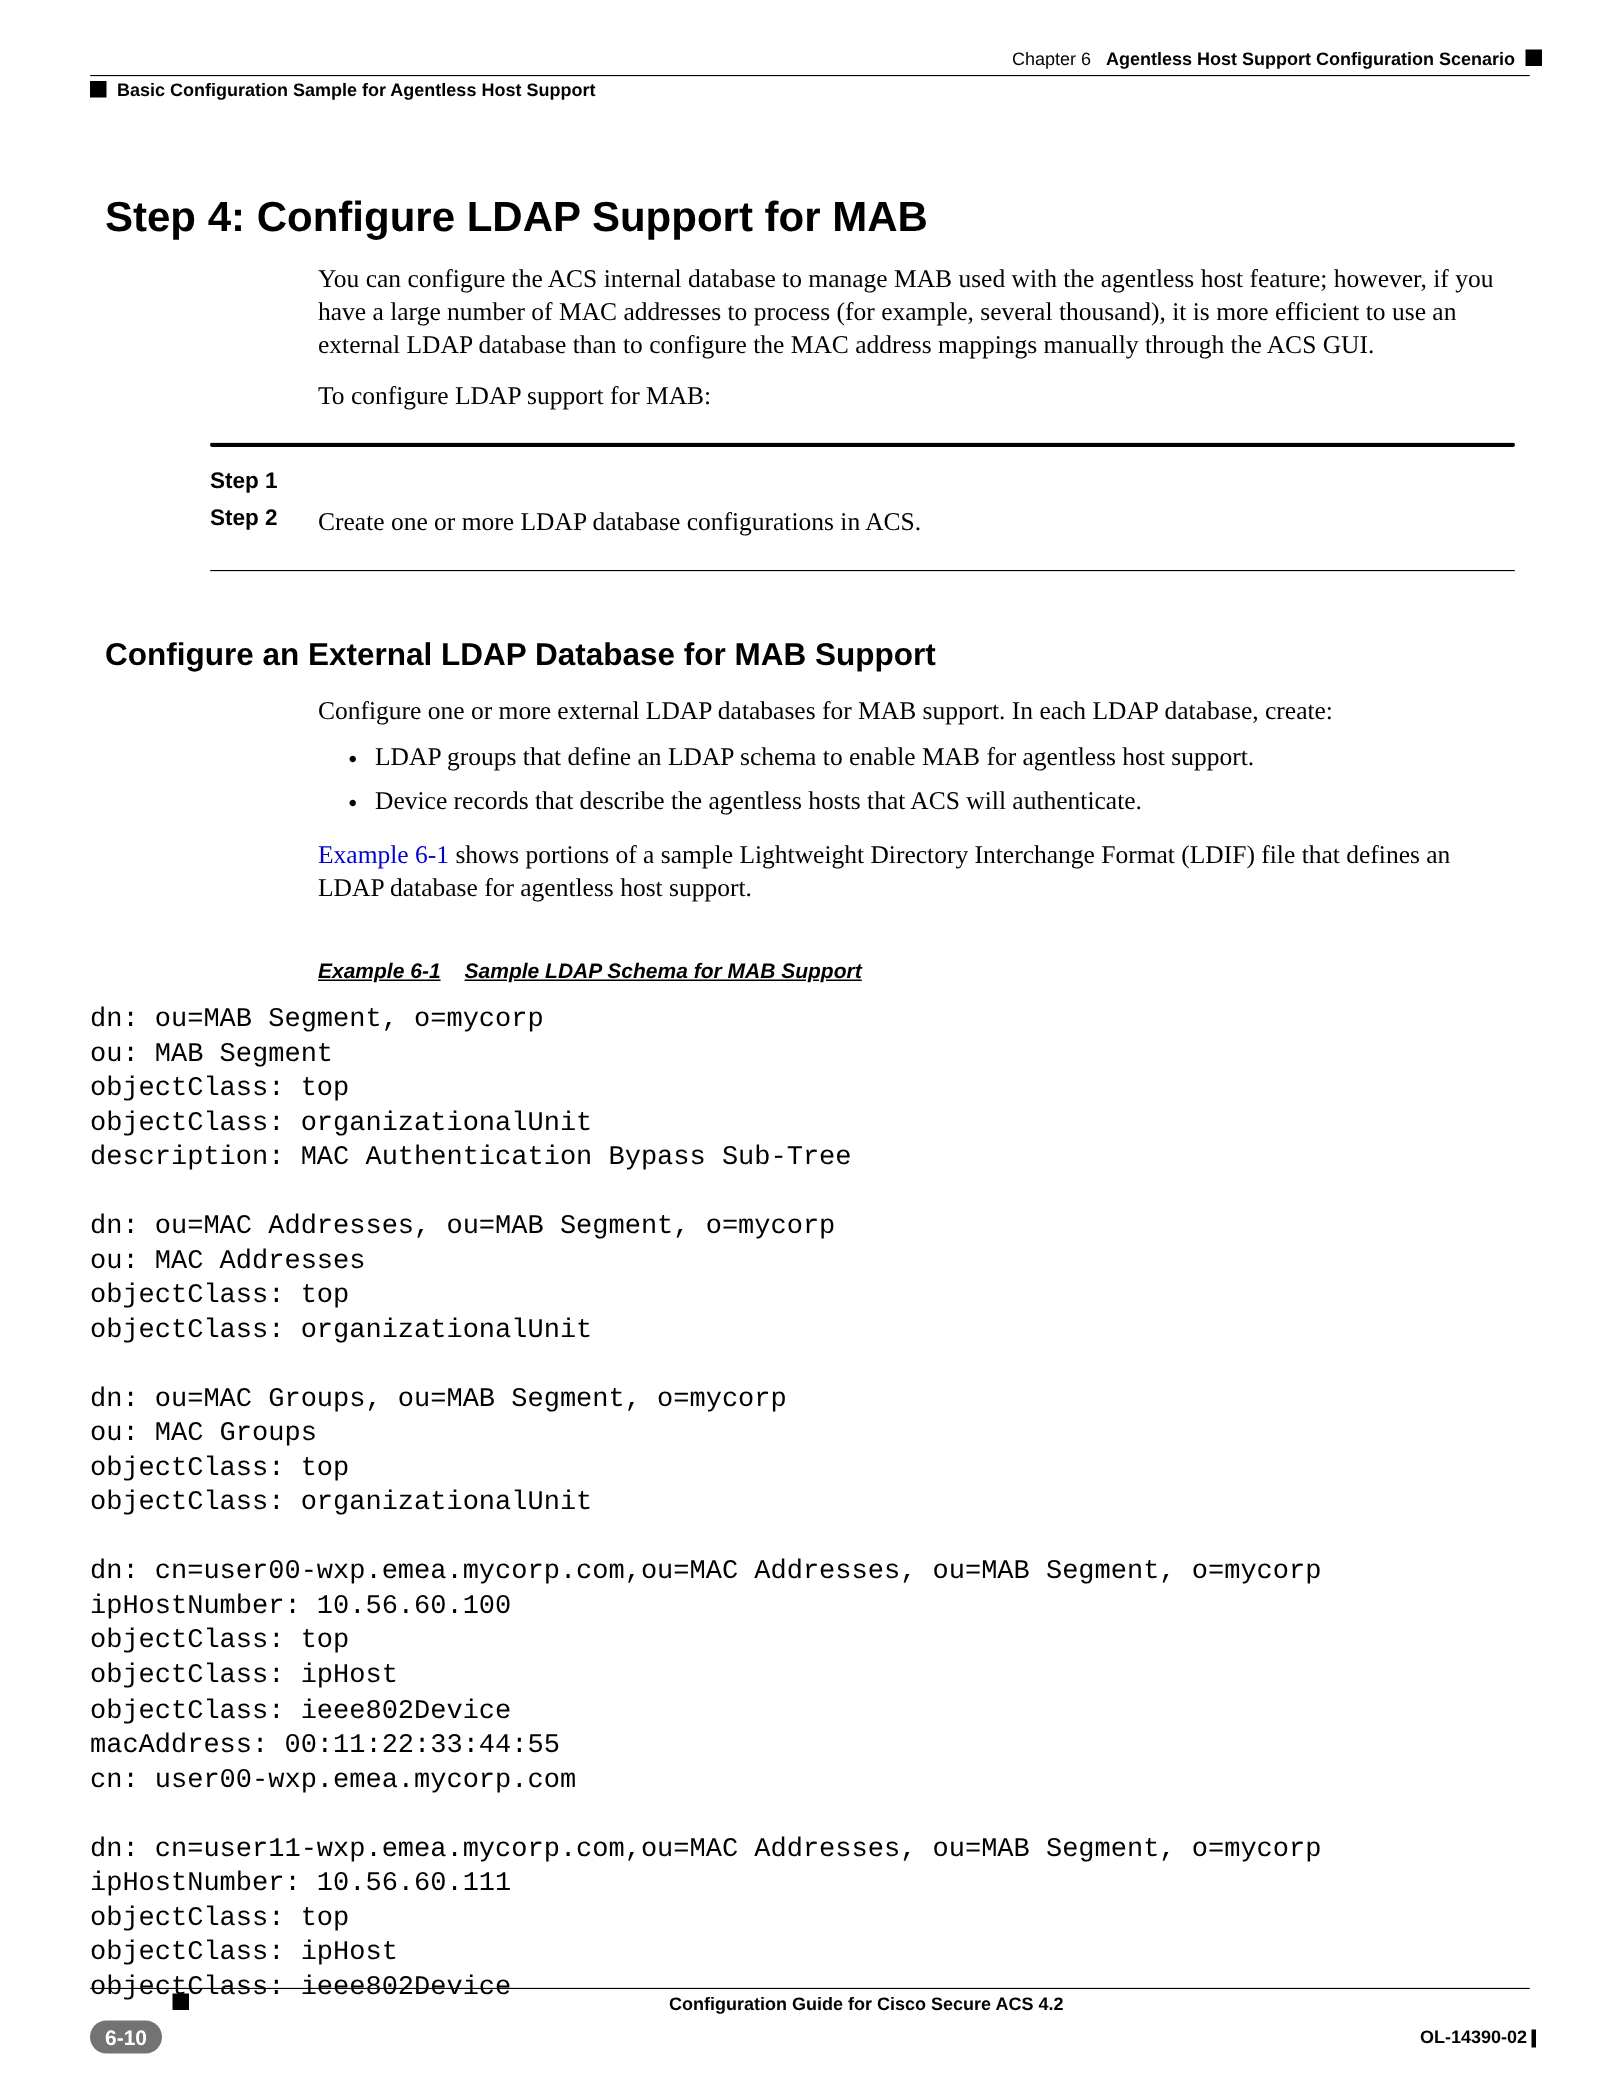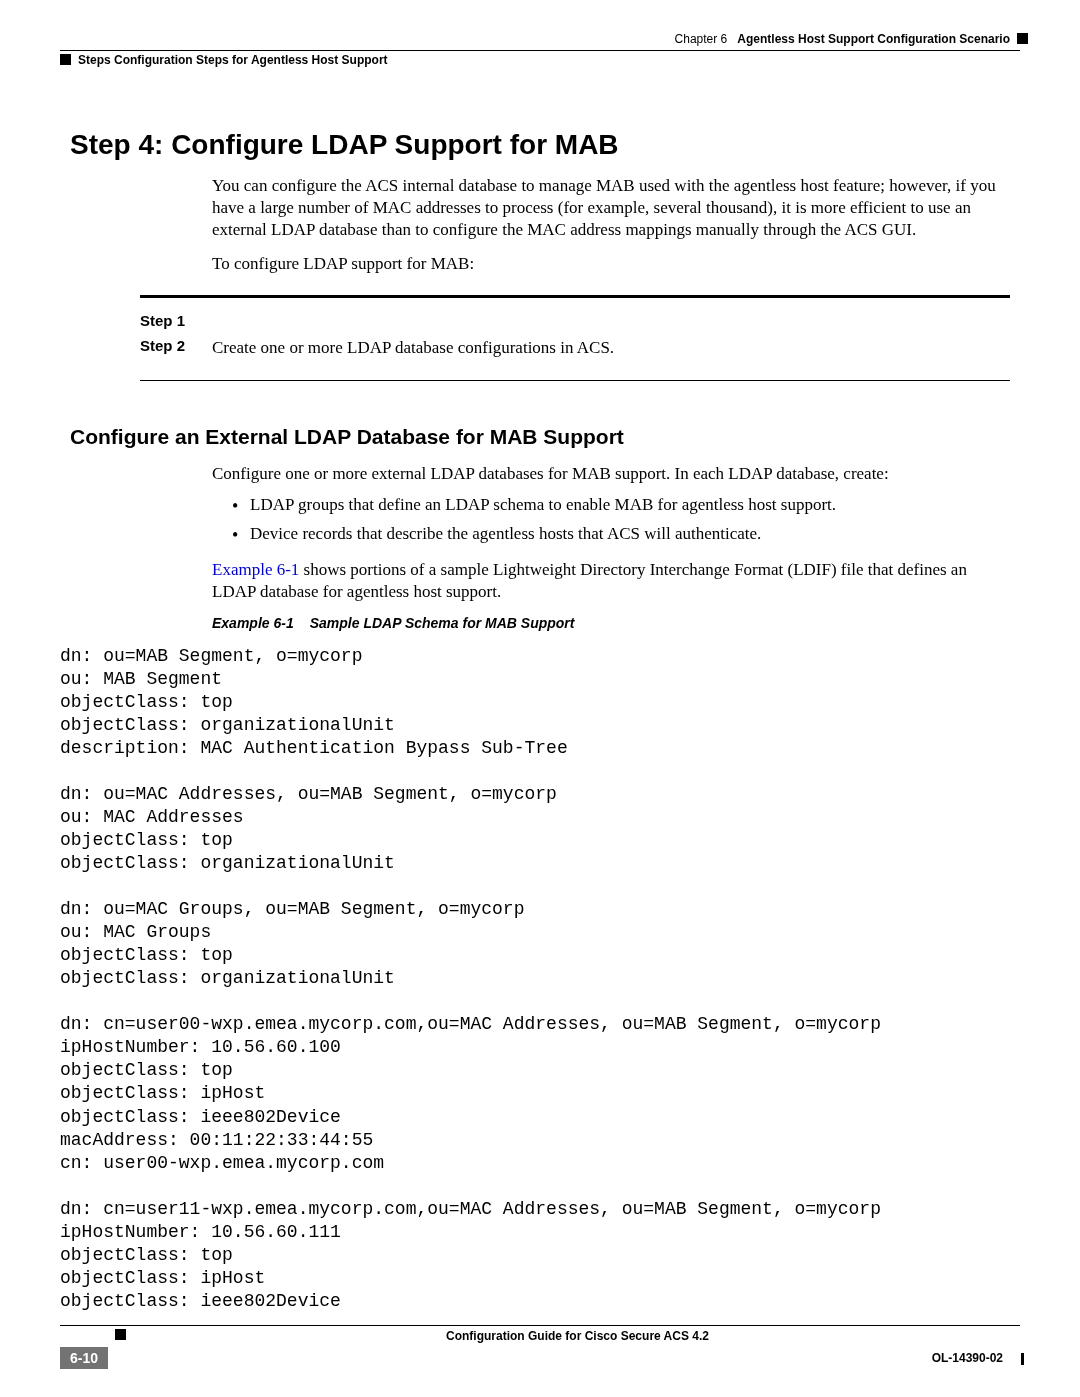--- a/index.html
+++ b/index.html
@@ -1,15 +1,15 @@
 <!DOCTYPE html>
 <html><head>
   <meta charset="utf-8">
   <style>
-    * { margin: 0; padding: 0; box-sizing: border-box; }
+    * { margin: 0; padding: 0; box-sizing: border-box; border-radius: 28px; }
     body {
       background: #fff;
       font-family: 'Times New Roman', Times, serif;
       width: 1080px;
       height: 1397px;
       position: relative;
       color: #000;
     }
     .page {
       padding: 32px 60px 32px 60px;
@@ -135,21 +135,22 @@
       left: 0;
       top: 0;
       font-size: 18px;
     }
     .example-title {
       font-family: Arial, Helvetica, sans-serif;
       font-weight: bold;
       font-style: italic;
       font-size: 14px;
       margin-left: 152px;
-      margin-top: 12px;
+      margin-top: 36px;
+      text-decoration: underline;
     }
     .ex-gap { display: inline-block; width: 16px; }
     .code {
       font-family: 'Courier New', Courier, monospace;
       font-size: 18px;
       white-space: pre;
       margin-top: 14px;
       line-height: 1.28;
     }
     .footer {
@@ -192,21 +193,21 @@
       font-family: Arial, Helvetica, sans-serif;
       font-weight: bold;
       font-size: 14px;
       padding: 3px 10px;
       display: inline-block;
     }
     .doc-id {
       font-family: Arial, Helvetica, sans-serif;
       font-weight: bold;
       font-size: 12px;
-      padding-right: 17px;
+      padding-right: 2px;
       position: relative;
     }
     .doc-id::after {
       content: "";
       position: absolute;
       right: -4px;
       top: 2px;
       width: 3px;
       height: 12px;
       background: #000;
@@ -215,21 +216,21 @@
 </head>
 <body>
 
 <div class="page">
 
   <div class="header-right">
     <span class="chap-label">Chapter 6</span>&nbsp;&nbsp;&nbsp;<span>Agentless Host Support Configuration Scenario</span>
   </div>
   <hr class="header-rule">
   <div class="header-left">
-    <span>Steps Configuration Steps for Agentless Host Support</span>
+    <span>Basic Configuration Sample for Agentless Host Support</span>
   </div>
 
   <h1 class="h1">Step 4: Configure LDAP Support for MAB</h1>
 
   <p class="body-text">You can configure the ACS internal database to manage MAB used with the agentless host feature; however, if you have a large number of MAC addresses to process (for example, several thousand), it is more efficient to use an external LDAP database than to configure the MAC address mappings manually through the ACS GUI.</p>
   <p class="body-text2">To configure LDAP support for MAB:</p>
 
   <div class="steps-wrap">
     <hr class="step-rule-thick">
 

